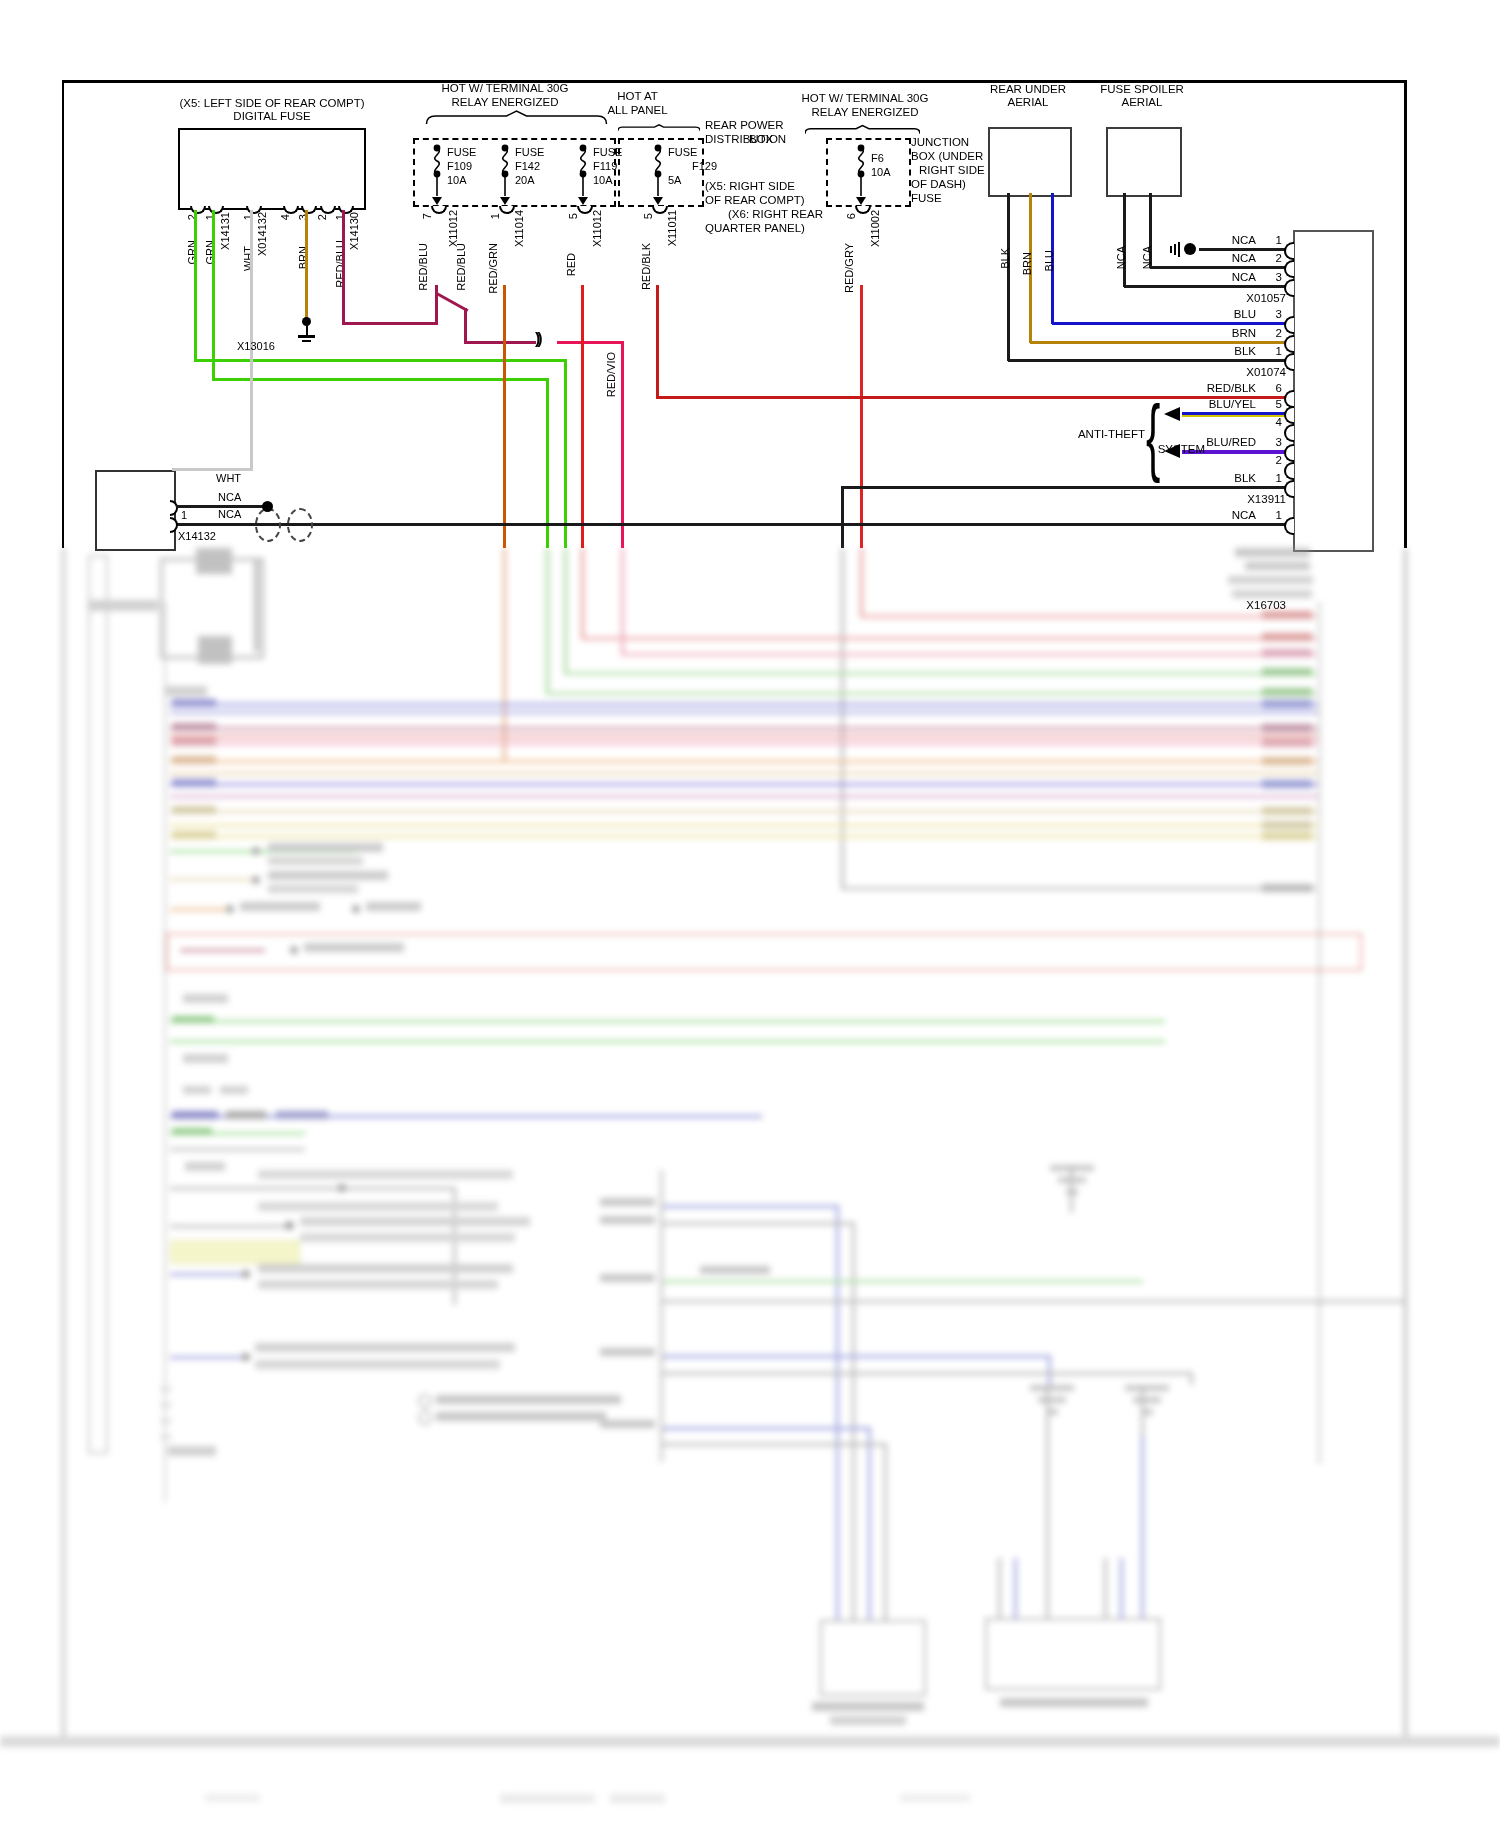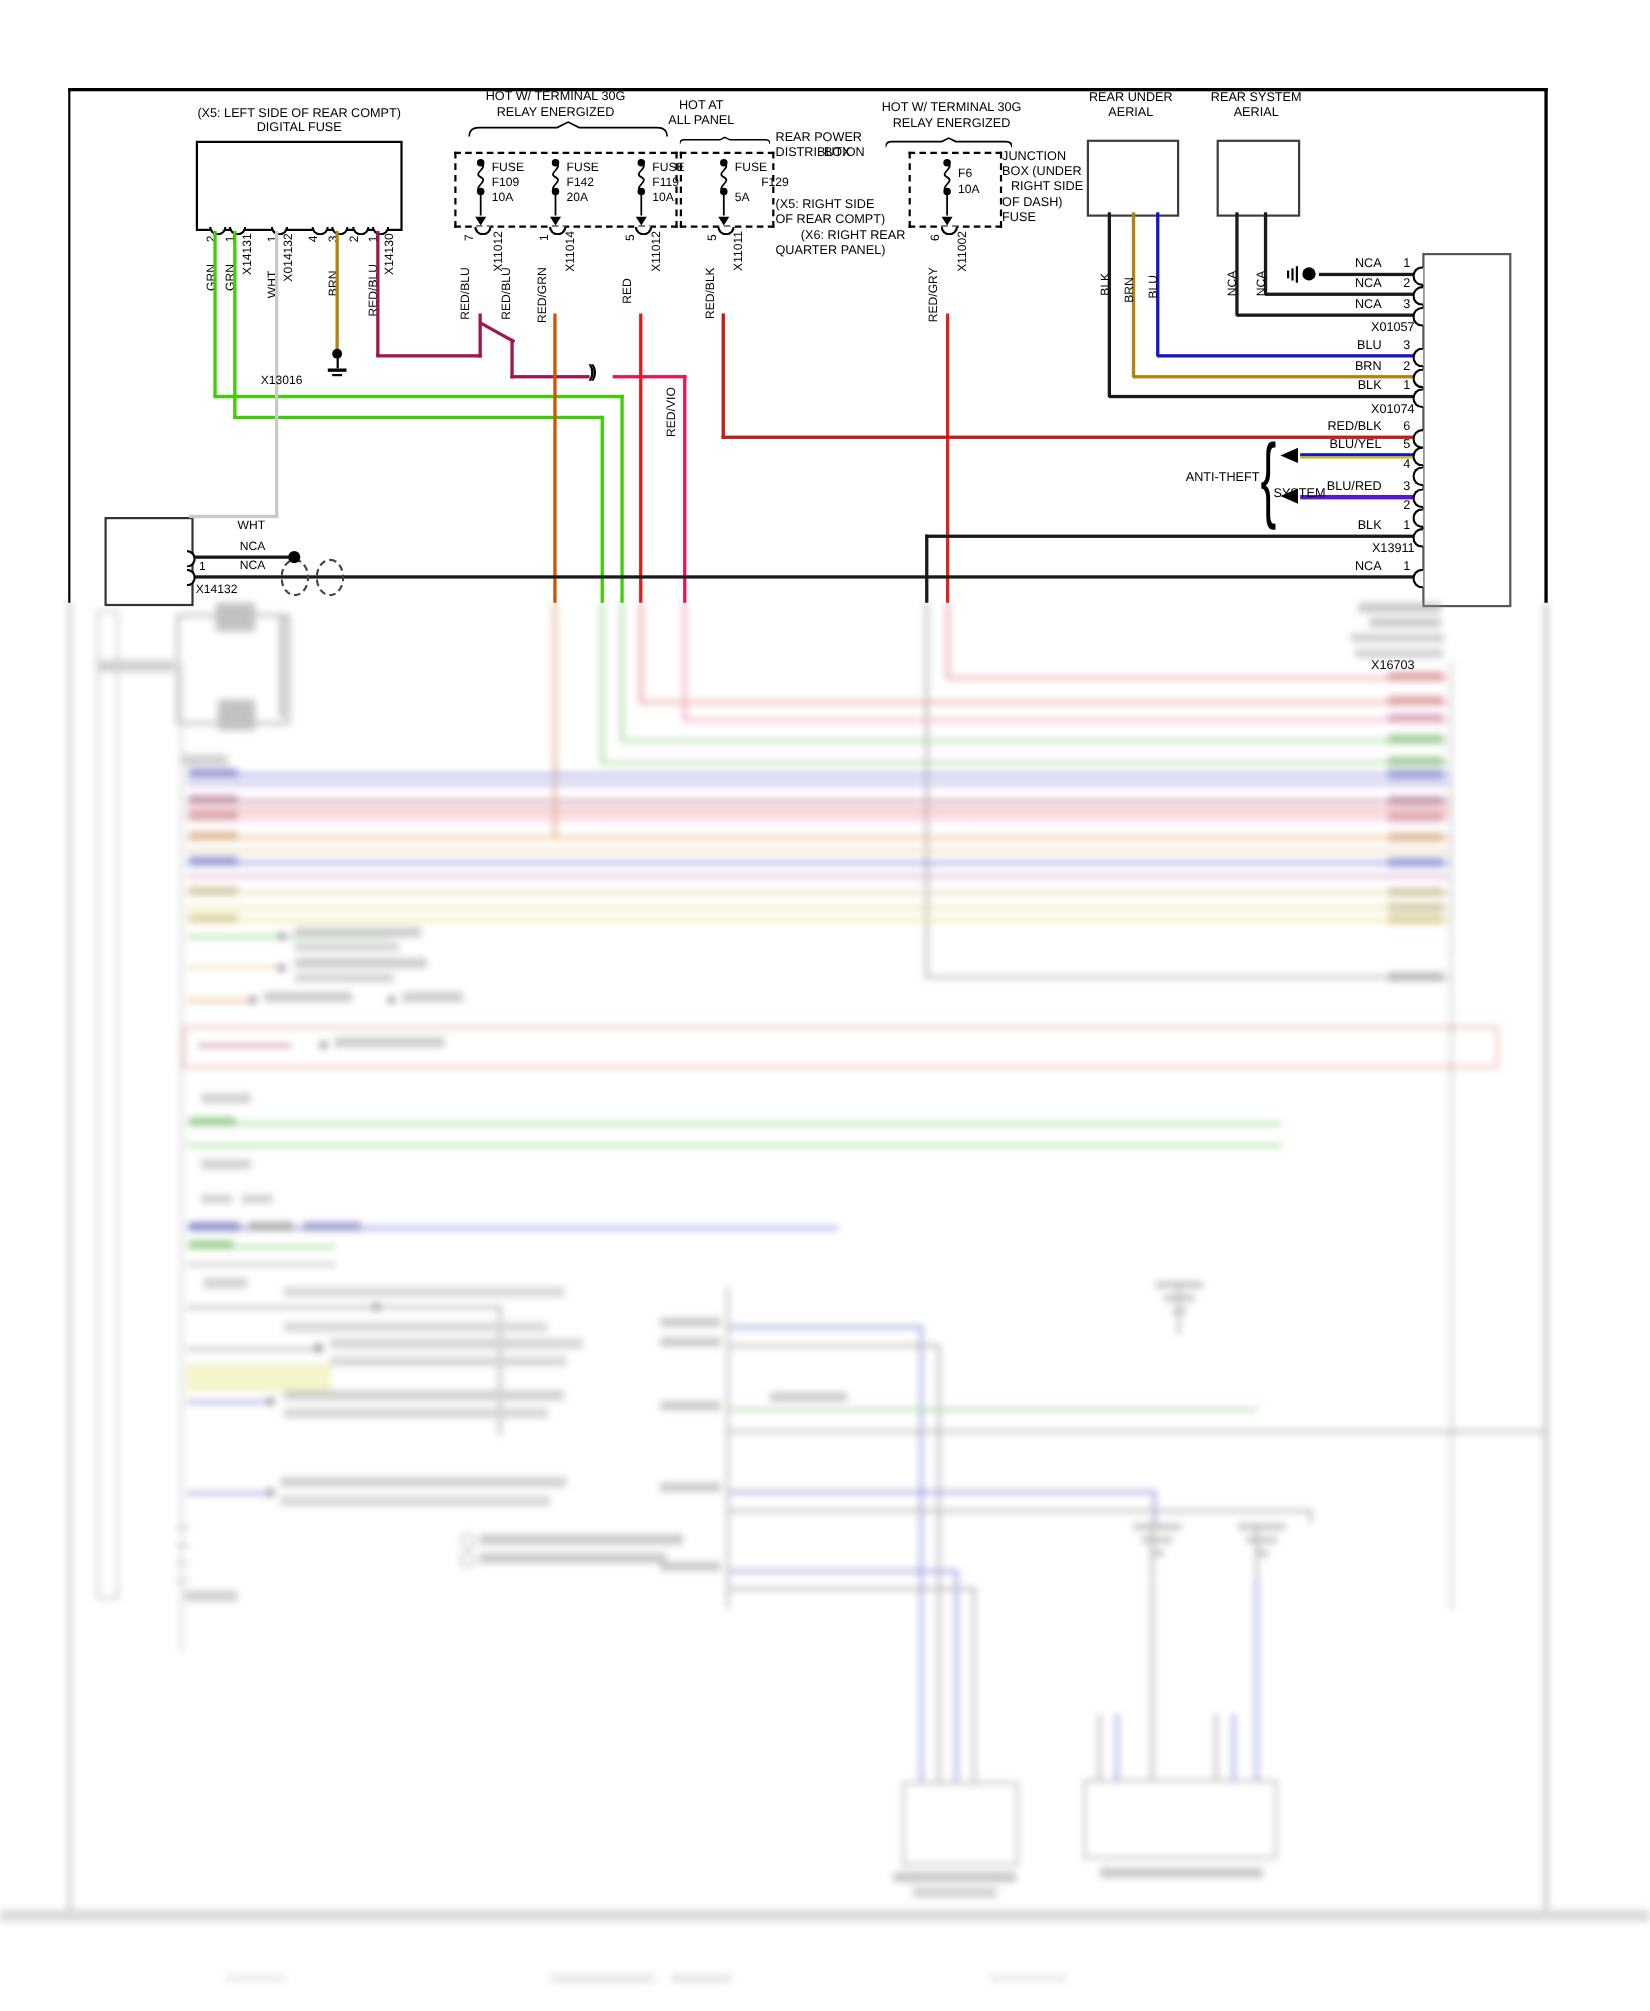--- a/index.html
+++ b/index.html
@@ -206,21 +206,21 @@
   <div class="vlbl" style="left:843px;top:243px;">RED/GRY</div>
 
   <div class="w" style="left: 503px; top: 285px; width: 3px; height: 263px; background-color: rgb(204, 85, 4);"></div>
   <div class="w" style="left: 581px; top: 285px; width: 3px; height: 263px; background-color: rgb(223, 27, 27);"></div>
   <div class="w" style="left: 656px; top: 285px; width: 3px; height: 114px; background-color: rgb(196, 26, 26);"></div>
   <div class="w" style="left: 860px; top: 285px; width: 3px; height: 263px; background-color: rgb(223, 34, 34);"></div>
 
   <div class="lbl c" style="left:958px;top:83px;width:140px;">REAR UNDER</div>
   <div class="lbl c" style="left:958px;top:96px;width:140px;">AERIAL</div>
   <div class="box" style="left:988px;top:127px;width:80px;height:66px;border-color:#3c3c3c;"></div>
-  <div class="lbl c" style="left:1072px;top:83px;width:140px;">REAR SYSTEM</div>
+  <div class="lbl c" style="left:1072px;top:83px;width:140px;">FUSE SPOILER</div>
   <div class="lbl c" style="left:1072px;top:96px;width:140px;">AERIAL</div>
   <div class="box" style="left:1106px;top:127px;width:72px;height:66px;border-color:#3c3c3c;"></div>
 
   <div class="w" style="left: 1007px; top: 193px; width: 3px; height: 168px; background-color: rgb(26, 26, 26);"></div>
   <div class="w" style="left: 1029px; top: 193px; width: 3px; height: 150px; background-color: rgb(181, 131, 10);"></div>
   <div class="w" style="left: 1051px; top: 193px; width: 3px; height: 131px; background-color: rgb(20, 20, 204);"></div>
   <div class="vlbl" style="left:999px;top:248px;">BLK</div>
   <div class="vlbl" style="left:1021px;top:252px;">BRN</div>
   <div class="vlbl" style="left:1043px;top:250px;">BLU</div>
   <div class="w" style="left: 1123px; top: 193px; width: 3px; height: 94px; background-color: rgb(26, 26, 26);"></div>

